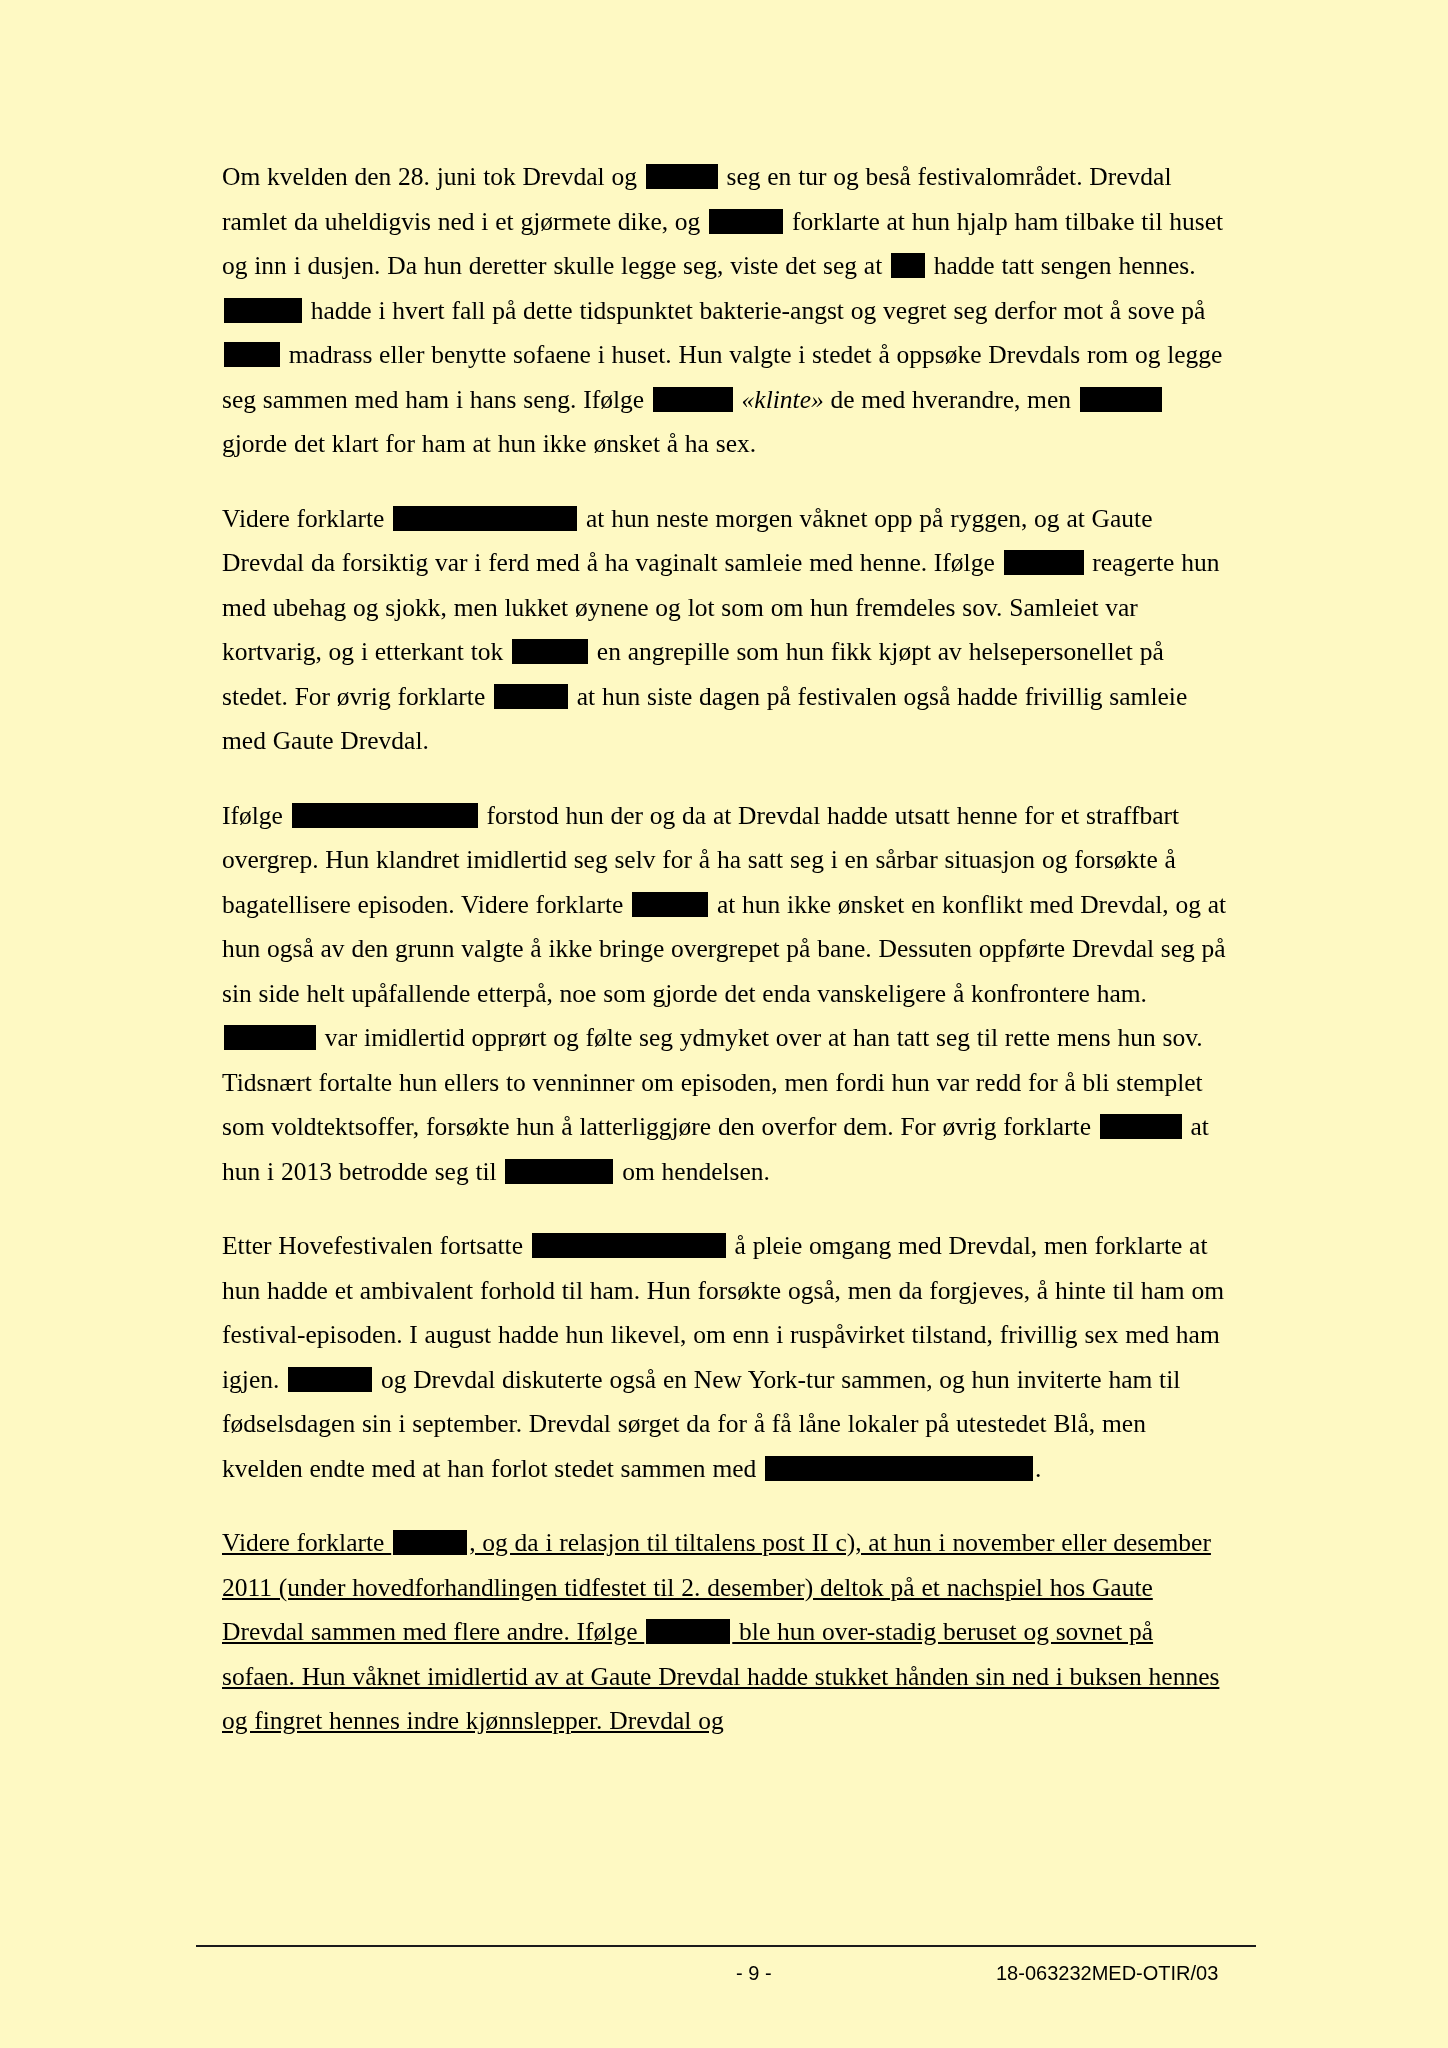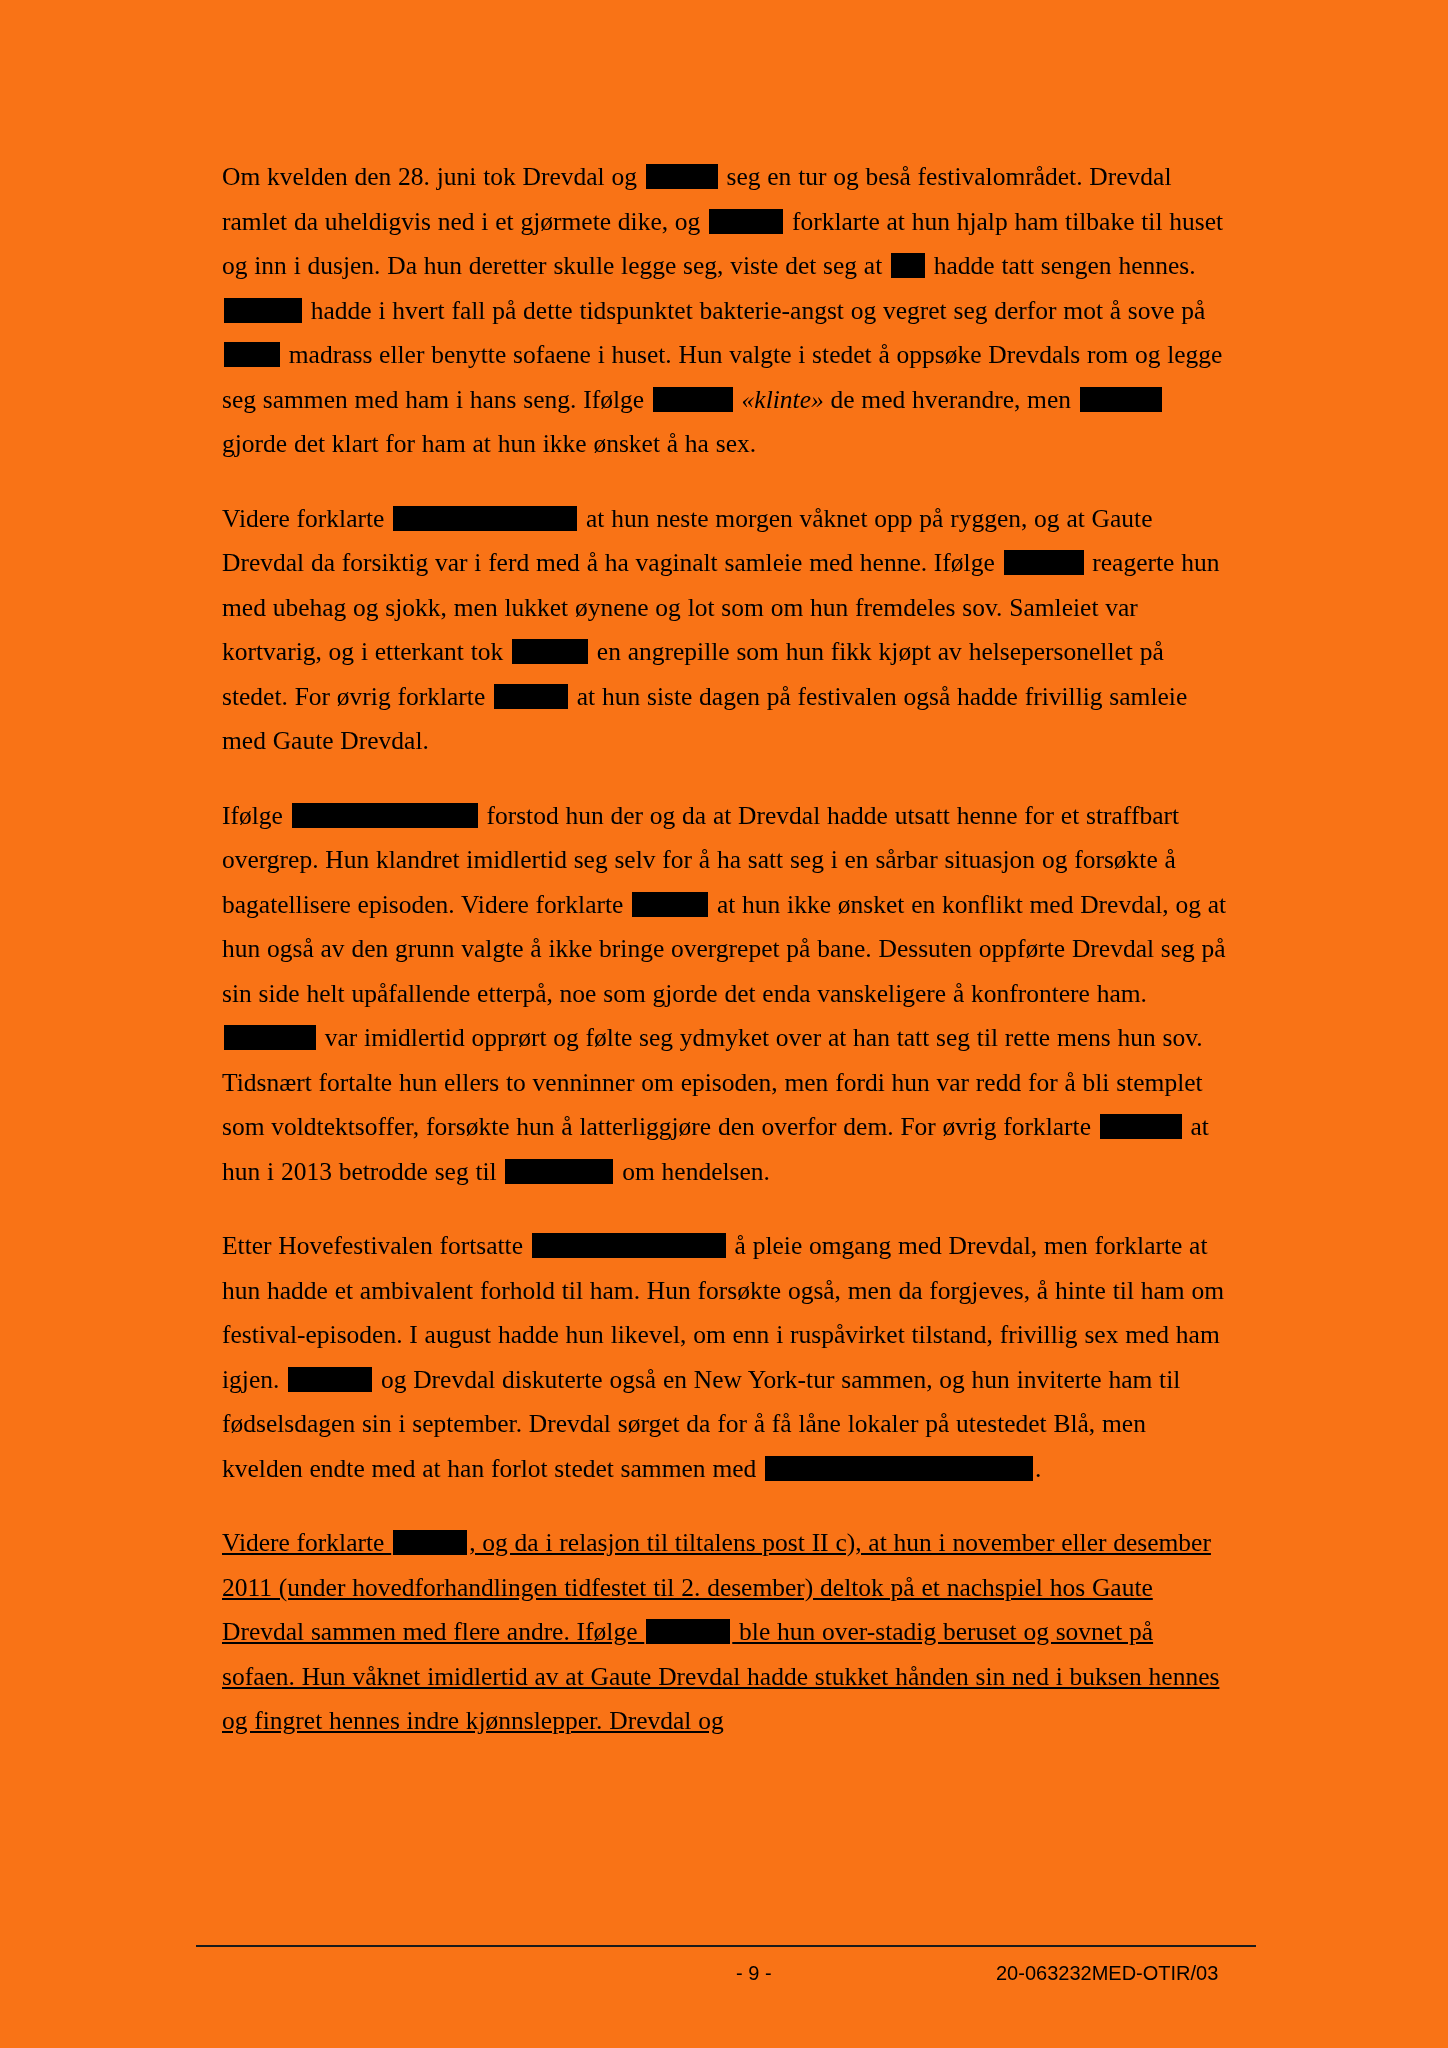--- a/index.html
+++ b/index.html
@@ -14,21 +14,21 @@
     color: #000000;
     position: relative;
     overflow: hidden;
   }
   .page {
     position: absolute;
     left: 0;
     top: 0;
     width: 1448px;
     height: 2048px;
-    background: #f97316;
+    background: #fef9c3;
   }
   .content {
     position: absolute;
     left: 222px;
     top: 155px;
     width: 1010px;
   }
   p.para {
     font-size: 25.5px;
     line-height: 44.5px;
@@ -87,15 +87,15 @@
   <div class="content">
       <p class="para"><span>Om kvelden den 28. juni tok Drevdal og </span><span class="redact" style="width: 72px;"></span><span> seg en tur og beså festivalområdet. Drevdal ramlet da uheldigvis ned i et gjørmete dike, og </span><span class="redact" style="width: 74px;"></span><span> forklarte at hun hjalp ham tilbake til huset og inn i dusjen. Da hun deretter skulle legge seg, viste det seg at </span><span class="redact" style="width: 34px;"></span><span> hadde tatt sengen hennes. </span><span class="redact" style="width: 78px;"></span><span> hadde i hvert fall på dette tidspunktet bakterie-angst og vegret seg derfor mot å sove på </span><span class="redact" style="width: 56px;"></span><span> madrass eller benytte sofaene i huset.  Hun valgte i stedet å oppsøke Drevdals rom og legge seg sammen med ham i hans seng.  Ifølge </span><span class="redact" style="width: 80px;"></span><span> </span><span class="it">«klinte»</span><span> de med hverandre, men </span><span class="redact" style="width: 82px;"></span><span> gjorde det klart for ham at hun ikke ønsket å ha sex.</span></p>
       <p class="para"><span>Videre forklarte </span><span class="redact" style="width: 184px;"></span><span> at hun neste morgen våknet opp på ryggen, og at Gaute Drevdal da forsiktig var i ferd med å ha vaginalt samleie med henne.  Ifølge </span><span class="redact" style="width: 80px;"></span><span> reagerte hun med ubehag og sjokk, men lukket øynene og lot som om hun fremdeles sov.  Samleiet var kortvarig, og i etterkant tok </span><span class="redact" style="width: 76px;"></span><span> en angrepille som hun fikk kjøpt av helsepersonellet på stedet.  For øvrig forklarte </span><span class="redact" style="width: 74px;"></span><span> at hun siste dagen på festivalen også hadde frivillig samleie med Gaute Drevdal.</span></p>
       <p class="para"><span>Ifølge </span><span class="redact" style="width: 186px;"></span><span> forstod hun der og da at Drevdal hadde utsatt henne for et straffbart overgrep.  Hun klandret imidlertid seg selv for å ha satt seg i en sårbar situasjon og forsøkte å bagatellisere episoden.  Videre forklarte </span><span class="redact" style="width: 76px;"></span><span> at hun ikke ønsket en konflikt med Drevdal, og at hun også av den grunn valgte å ikke bringe overgrepet på bane.  Dessuten oppførte Drevdal seg på sin side helt upåfallende etterpå, noe som gjorde det enda vanskeligere å konfrontere ham.  </span><span class="redact" style="width: 92px;"></span><span> var imidlertid opprørt og følte seg ydmyket over at han tatt seg til rette mens hun sov.  Tidsnært fortalte hun ellers to venninner om episoden, men fordi hun var redd for å bli stemplet som voldtektsoffer, forsøkte hun å latterliggjøre den overfor dem.  For øvrig forklarte </span><span class="redact" style="width: 82px;"></span><span> at hun i 2013 betrodde seg til </span><span class="redact" style="width: 108px;"></span><span> om hendelsen.</span></p>
       <p class="para"><span>Etter Hovefestivalen fortsatte </span><span class="redact" style="width: 194px;"></span><span> å pleie omgang med Drevdal, men forklarte at hun hadde et ambivalent forhold til ham.  Hun forsøkte også, men da forgjeves, å hinte til ham om festival-episoden.  I august hadde hun likevel, om enn i ruspåvirket tilstand, frivillig sex med ham igjen.  </span><span class="redact" style="width: 84px;"></span><span> og Drevdal diskuterte også en New York-tur sammen, og hun inviterte ham til fødselsdagen sin i september.  Drevdal sørget da for å få låne lokaler på utestedet Blå, men kvelden endte med at han forlot stedet sammen med </span><span class="redact" style="width: 268px;"></span><span>.</span></p>
       <p class="para"><span>Videre forklarte </span><span class="redact" style="width: 74px;"></span><span>, og da i relasjon til tiltalens post II c), at hun i november eller desember 2011 (under hovedforhandlingen tidfestet til 2. desember) deltok på et nachspiel hos Gaute Drevdal sammen med flere andre.  Ifølge </span><span class="redact" style="width: 84px;"></span><span> ble hun over-stadig beruset og sovnet på sofaen. Hun våknet imidlertid av at Gaute Drevdal hadde stukket hånden sin ned i buksen hennes og fingret hennes indre kjønnslepper.  Drevdal og</span></p>
     </div>
   <div class="footer-rule"></div>
   <div class="footer">
     <span class="pageno">- 9 -</span>
-    <span class="caseno">20-063232MED-OTIR/03</span>
+    <span class="caseno">18-063232MED-OTIR/03</span>
   </div>
 </div>
 
 </body></html>

